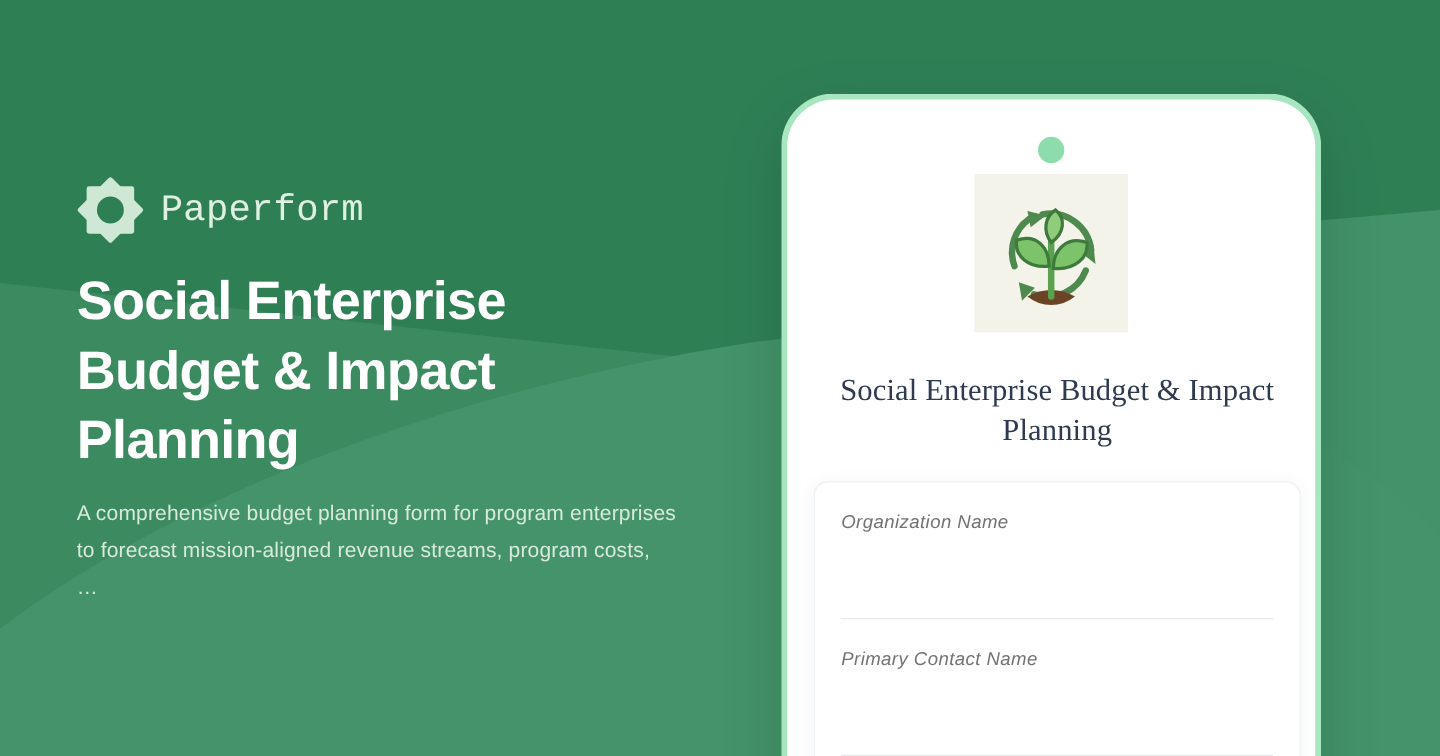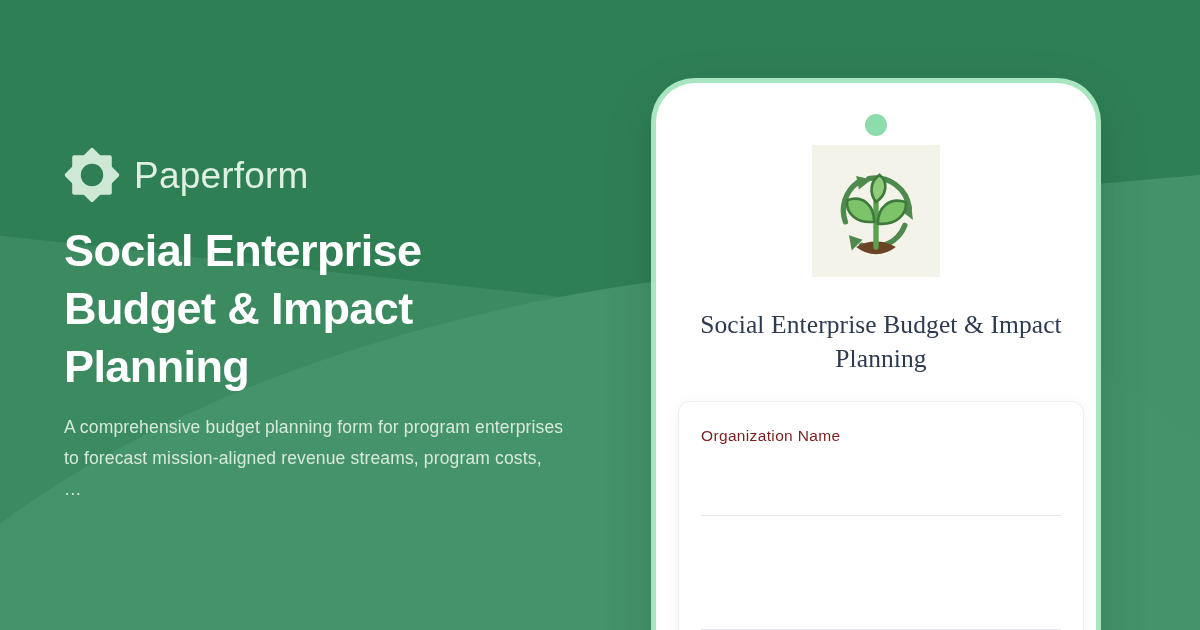--- a/index.html
+++ b/index.html
@@ -83,26 +83,26 @@
   #brand-lockup {
     position: absolute;
     top: 147px;
     left: 0;
     display: flex;
     align-items: center;
     gap: 14px;
   }
   #brand-mark { width: 56px; height: 56px; display: block; }
   #brand-wordmark {
-    font-size: 37px;
+    font-size: 31px;
     font-weight: 400;
     letter-spacing: 0.2px;
     color: #dff0e3;
     line-height: 1;
-    font-family: Liberation Sans, sans-serif;
+    font-family: Liberation Mono, monospace;
   }
 
   #headline {
     position: absolute;
     top: 222px;
     left: 0;
     width: 470px;
     font-size: 45px;
     font-weight: 700;
     line-height: 1.29;
@@ -191,23 +191,24 @@
     overflow: hidden;
   }
 
   .form-field {
     position: relative;
     padding: 24px 22px 0 22px;
     height: 114px;
   }
   .form-field-label {
     font-size: 15.5px;
-    color: #7f1d1d;
+    color: #737373;
     letter-spacing: 0.35px;
     line-height: 1.3;
+    font-style: italic;
   }
   .form-field-underline {
     position: absolute;
     left: 22px;
     right: 22px;
     bottom: 0;
     height: 1px;
     background: #e6e8ec;
   }
 </style>
@@ -281,17 +282,18 @@
   <div id="form-title">Social Enterprise Budget &amp; Impact Planning</div>
 
   <div id="form-card">
 
     <div class="form-field">
       <div class="form-field-label">Organization Name</div>
       <div class="form-field-underline"></div>
     </div>
 
     <div class="form-field">
+      <div class="form-field-label">Primary Contact Name</div>
       <div class="form-field-underline"></div>
     </div>
 
   </div>
 </div>
 
 </body></html>

